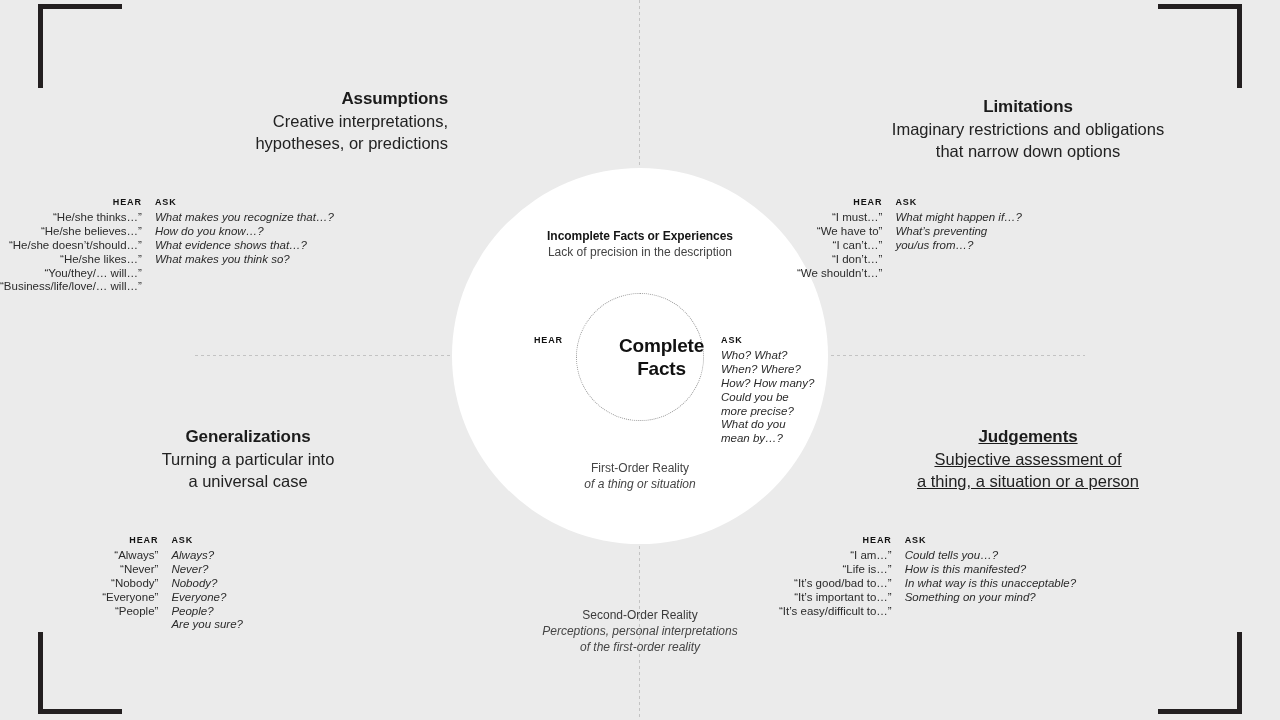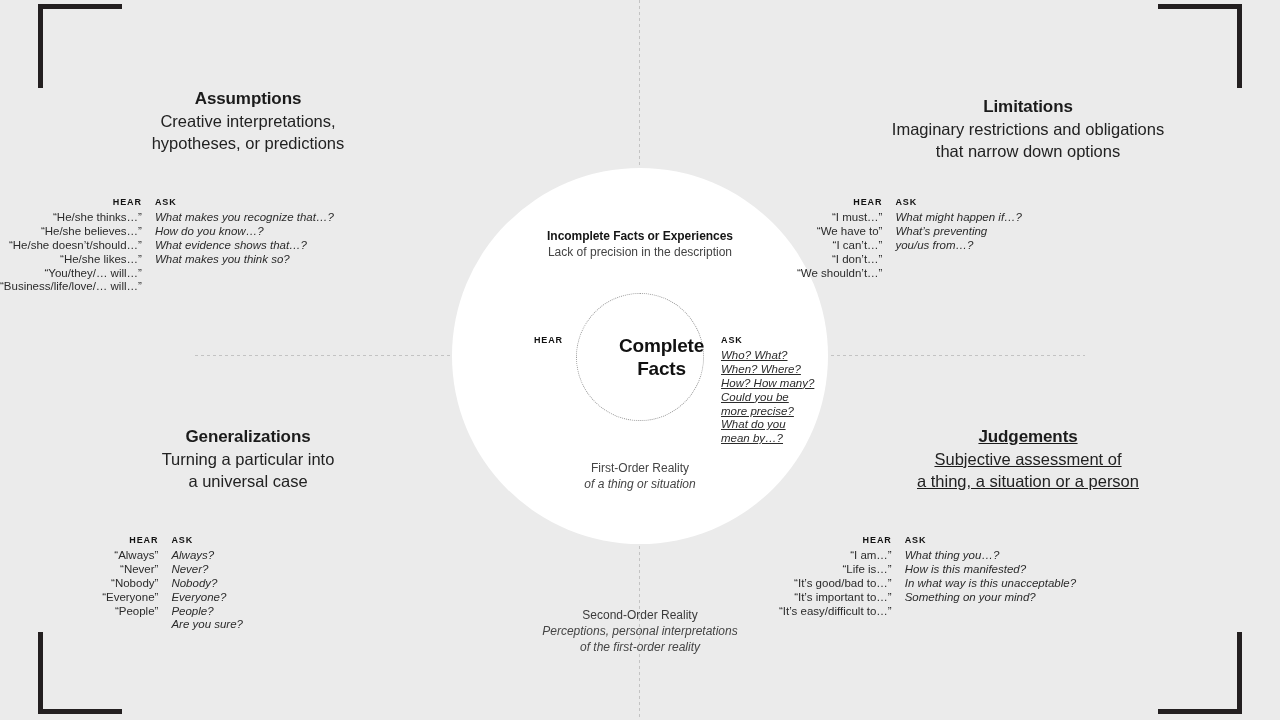--- a/index.html
+++ b/index.html
@@ -61,21 +61,21 @@
   
   .quad-head { position:absolute; text-align:center; }
   .quad-head .t {
     font-size:17px; font-weight:bold; letter-spacing:-0.1px;
     color:#1b1b1b; line-height:1.28;
   }
   .quad-head .s {
     font-size:16.5px; font-weight:normal; color:#222;
     line-height:1.3; margin-top:1px;
   }
-  .qh-assumptions    { left:48px;  top:88px;  width:400px; }
+  .qh-assumptions    { left:48px;  top:88px;  width:400px;text-align:right; }
   .qh-limitations    { left:828px; top:96px;  width:400px; }
   .qh-generalizations{ left:48px;  top:426px; width:400px; }
   .qh-judgements     { left:828px; top:426px; width:400px;text-decoration:underline; }
 
   
   .ha { position:absolute; display:flex; align-items:flex-start; }
   .ha .col { display:flex; flex-direction:column; }
   .ha .hdr {
     font-size:9px; font-weight:bold; letter-spacing:0.9px;
     color:#111; margin-bottom:3px; line-height:1.1;
@@ -99,21 +99,21 @@
 
   
   .center-ha { position:absolute; top:336px; }
   .center-hear { left:423px; width:140px; text-align:right; }
   .center-ask  { left:721px; width:120px; text-align:left; }
   .center-ha .hdr {
     font-size:9px; font-weight:bold; letter-spacing:0.9px;
     color:#111; margin-bottom:3px; line-height:1.1;
   }
   .center-ha .ln { font-size:11.5px; color:#2b2b2b; line-height:13.9px; white-space:nowrap; }
-  .center-ask .ln { font-style:italic;text-decoration:underline; }
+  .center-ask .ln { font-style:italic; }
 
   
   .cap { position:absolute; text-align:center; width:376px; left:452px; }
   .cap .t1 { font-size:12px; font-weight:bold; color:#151515; line-height:1.33; letter-spacing:-0.05px; }
   .cap .t2 { font-size:12px; color:#444; line-height:1.33; }
   .cap .t2i { font-size:12px; color:#444; font-style:italic; line-height:1.33; }
   .cap-top { top:229px; }
   .cap-first { top:461px; }
   .cap-second { top:608px; }
   .cap-second .t1n { font-size:12px; color:#3a3a3a; line-height:1.33; }
@@ -282,21 +282,21 @@
           <div class="ln">“I am…”</div>
           <div class="ln">“Life is…”</div>
           <div class="ln">“It’s good/bad to…”</div>
           <div class="ln">“It’s important to…”</div>
           <div class="ln">“It’s easy/difficult to…”</div>
         </div>
     </div>
     <div class="col ask-col">
       <div class="hdr">ASK</div>
       <div>
-          <div class="ln">What thing you…?</div>
+          <div class="ln">Could tells you…?</div>
           <div class="ln">How is this manifested?</div>
           <div class="ln">In what way is this unacceptable?</div>
           <div class="ln">Something on your mind?</div>
         </div>
     </div>
   </div>
 
 </div>
 
 </body></html>

